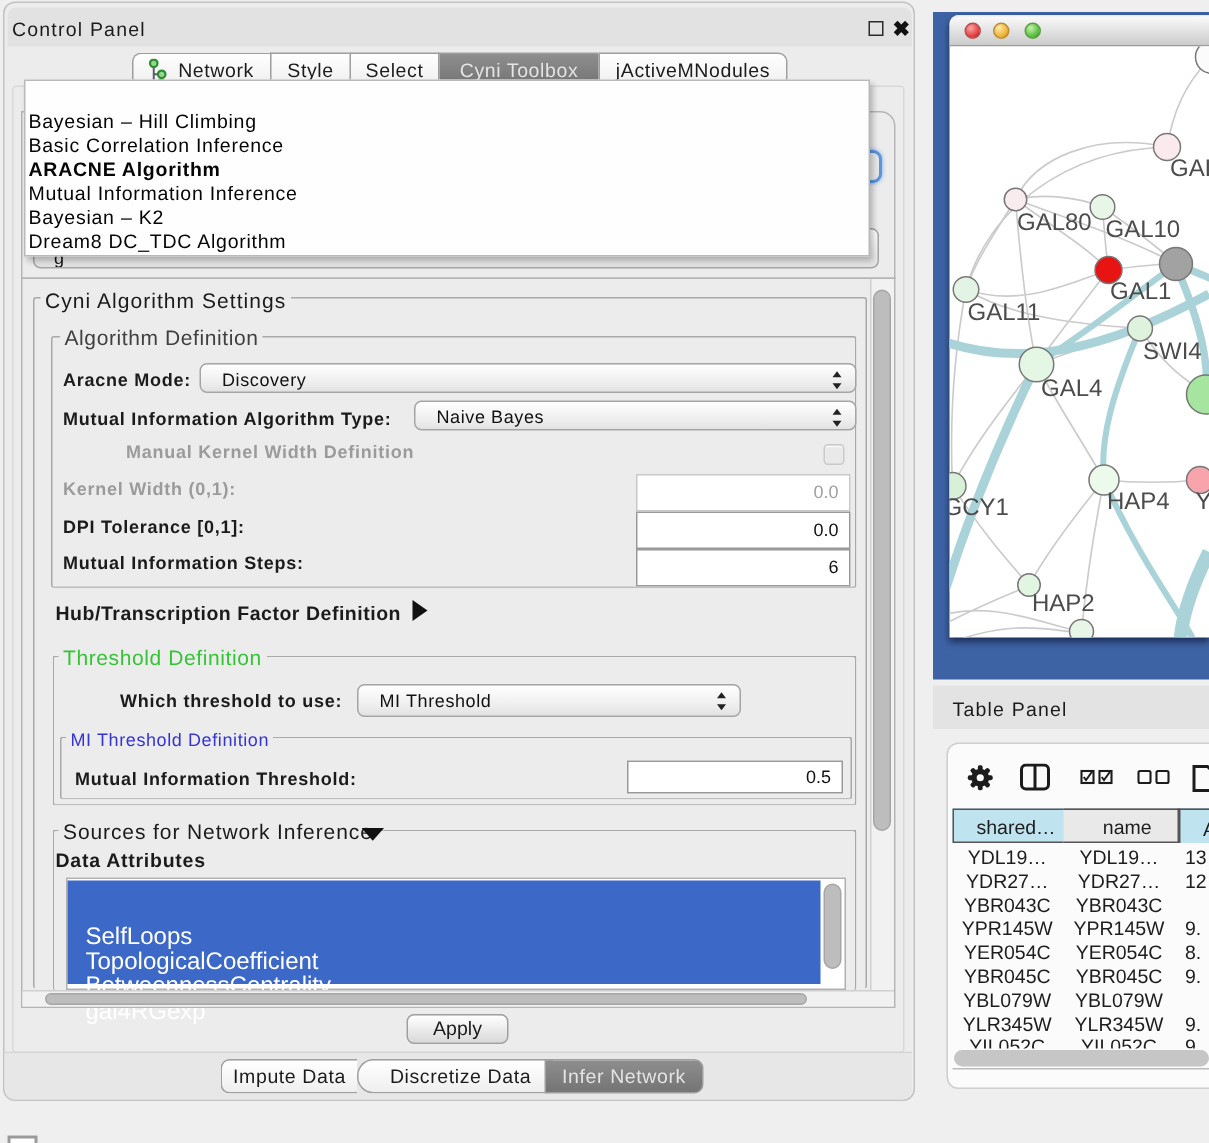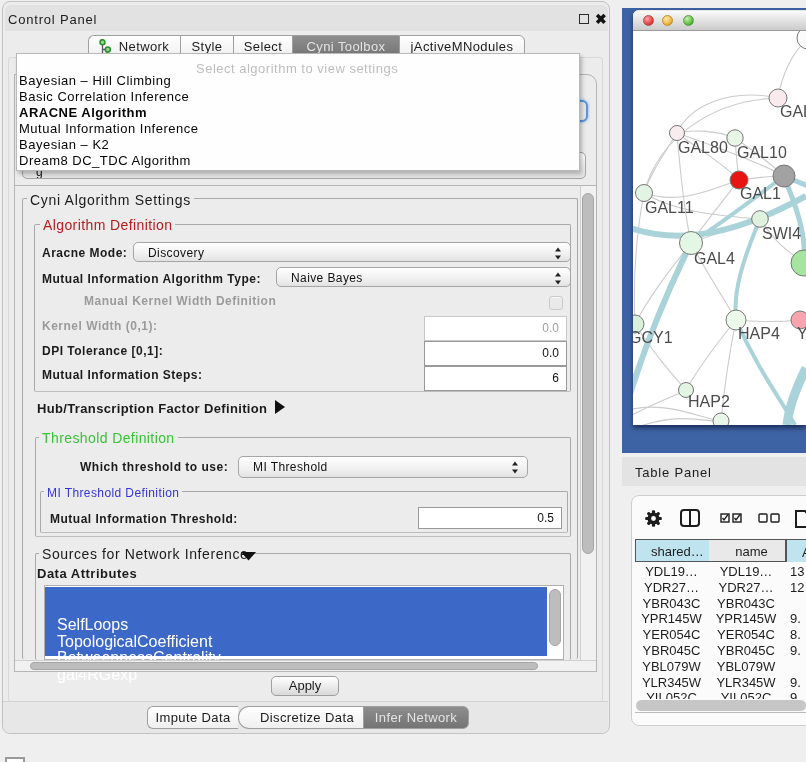--- a/index.html
+++ b/index.html
@@ -61,21 +61,21 @@
 <div class="abs" style="left:22px; top:152px; width:564px; height:27px; border:1px solid #a5a5a5; border-radius:5px; background:linear-gradient(#ffffff,#e2e2e2); overflow:hidden;">
       <span style="position:absolute; left:13px; top:12px; font-size:12px; color:#111;">g</span>
     </div>
 
 <div id="settings">
 
   <div class="grp" style="left:22px; top:198px; width:556px; height:461px; border-bottom:none;"></div>
   <div class="legend" style="left:27px; top:192px; color:#1b1b1b; letter-spacing:0.7px;">Cyni Algorithm Settings</div>
 
   <div class="grp" style="left:34px; top:224px; width:537px; height:168px;"></div>
-  <div class="legend" style="left:40px; top:217px; color:#b91c1c;">Algorithm Definition</div>
+  <div class="legend" style="left:40px; top:217px; color:#404040;">Algorithm Definition</div>
 
   <div class="lbl" style="left:42px; top:246px;">Aracne Mode:</div>
   <div class="combo" style="left:133px; top:242px; width:438px; height:20px;">
         <span class="cv">Discovery</span>
     <svg class="spn" style="right:8px; top:4px;" width="8" height="13" viewBox="0 0 8 13">
           <path d="M4 0.5 L7 4.5 L1 4.5 Z" fill="#222"></path>
           <path d="M4 12.5 L7 8.5 L1 8.5 Z" fill="#222"></path>
         </svg>
       </div>
 
@@ -102,21 +102,21 @@
 
   <div class="abs" style="left:37px; top:401px; font-size:13px; font-weight:bold; color:#1b1b1b; letter-spacing:0.35px;">Hub/Transcription Factor Definition</div>
   <svg class="abs" style="left:274px; top:400px;" width="12" height="14" viewBox="0 0 12 14">
         <path d="M1 0 L11 7 L1 14 Z" fill="#111"></path>
       </svg>
 
   <div class="grp" style="left:35px; top:437px; width:536px; height:100px;"></div>
   <div class="legend" style="left:39px; top:430px; color:#35c435;">Threshold Definition</div>
 
   <div class="lbl" style="left:80px; top:460px;">Which threshold to use:</div>
-  <div class="combo" style="left:238px; top:456px; width:290px; height:22px;">
+  <div class="combo" style="left:238px; top:456px; width:256px; height:22px;">
         <span class="cv">MI Threshold</span>
     <svg class="spn" style="right:8px; top:4px;" width="8" height="13" viewBox="0 0 8 13">
           <path d="M4 0.5 L7 4.5 L1 4.5 Z" fill="#222"></path>
           <path d="M4 12.5 L7 8.5 L1 8.5 Z" fill="#222"></path>
         </svg>
       </div>
 
   <div class="grp" style="left:40px; top:491px; width:528px; height:42px;"></div>
   <div class="legend" style="left:44px; top:486px; font-size:12px; color:#3434d6;">MI Threshold Definition</div>
 
@@ -146,21 +146,20 @@
 <div class="abs" style="left:271px; top:676px; width:68px; height:20px; background:linear-gradient(#ffffff,#eaeaea 55%,#d9d9d9); border:1px solid #9f9f9f; border-radius:5px; font-size:13px; color:#1b1b1b; text-align:center; line-height:18px;">Apply</div>
 
 <div class="abs" style="left:3px; top:701px; width:605px; height:32px; background:#e7e7e7; border-top:1px solid #d2d2d2; border-radius:0 0 7px 7px;"></div>
 <div id="bottabs">
 <div class="tab" style="left:147px; top:706px; width:91px; border-radius:6px 0 0 6px;">Impute Data</div>
 <div class="tab" style="left:238px; top:706px; width:137px;border-radius:11px;">Discretize Data</div>
 <div class="tab sel" style="left:363px; top:706px; width:106px; border-right:1px solid #9f9f9f; border-radius:0 6px 6px 0;">Infer Network</div>
 </div>
 
 <div id="popup" class="abs" style="left:16px; top:53px; width:564px; height:118px; background:#fefefe; border:1px solid #b9b9b9; box-shadow:2px 3px 4px rgba(0,0,0,0.25);">
-  <div class="abs" style="left:179px; top:7px; font-size:13px; color:#bdbdbd; letter-spacing:0.5px;">Select algorithm to view settings</div>
   <div class="abs" style="left:2px; top:19px; font-size:13px; color:#050505; line-height:16px; letter-spacing:0.5px;">Bayesian – Hill Climbing<br>Basic Correlation Inference<br><b>ARACNE Algorithm</b><br>Mutual Information Inference<br>Bayesian – K2<br>Dream8 DC_TDC Algorithm</div>
 </div>
 
 <div class="abs" style="left:5px; top:757px; width:20px; height:10px; border:2px solid #9a9a9a; background:#fff;"></div>
 
 <div class="abs" style="left:622px; top:8px; width:184px; height:445px; background:#3e63a4;"></div>
 <div class="abs" id="netwin" style="left:633px; top:10px; width:173px; height:415px; background:#fff; box-shadow:0 3px 5px rgba(0,0,25,.55); border-radius:6px 0 0 0;"></div>
 <div class="abs" style="left:633px; top:10px; width:173px; height:21px; background:linear-gradient(#fafafa,#cbcbcb); border-bottom:1px solid #9a9a9a; border-top:1px solid #e8e8e8; border-radius:6px 0 0 0;">
   <div class="abs" style="left:10px; top:4px; width:11px; height:11px; border-radius:50%; background:radial-gradient(circle at 35% 30%, #ffa5a5, #e13d3d 65%, #a51212); border:1px solid #b05050;"></div>
   <div class="abs" style="left:29px; top:4px; width:11px; height:11px; border-radius:50%; background:radial-gradient(circle at 35% 30%, #ffe9a8, #efb239 65%, #bd7e0a); border:1px solid #bb8d30;"></div>

